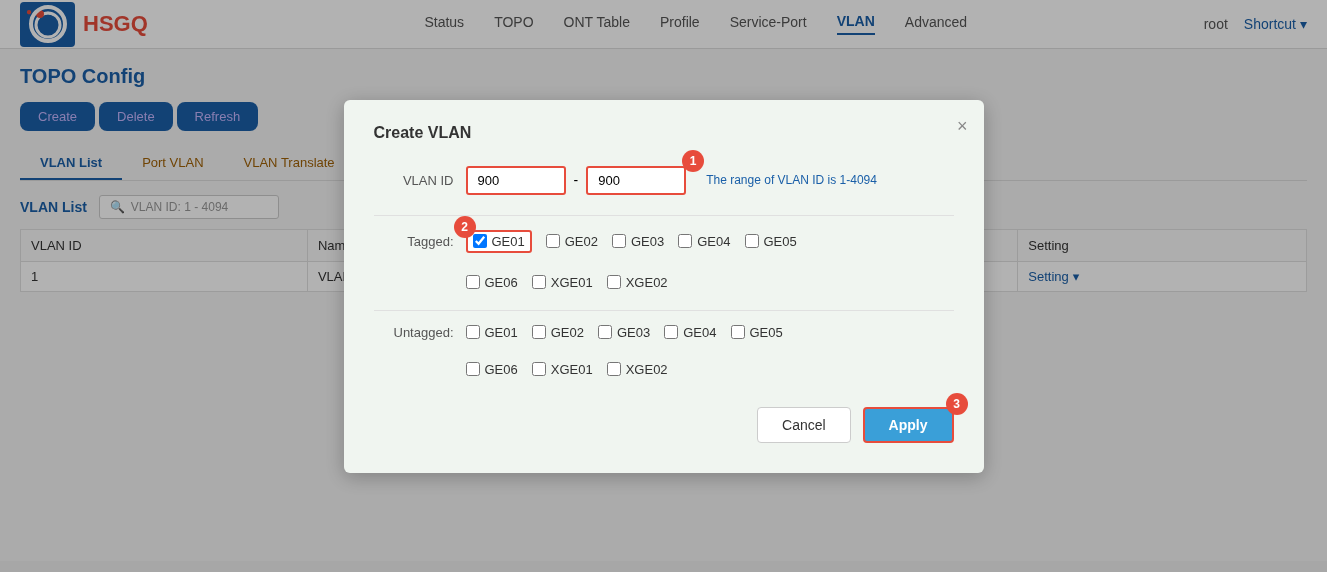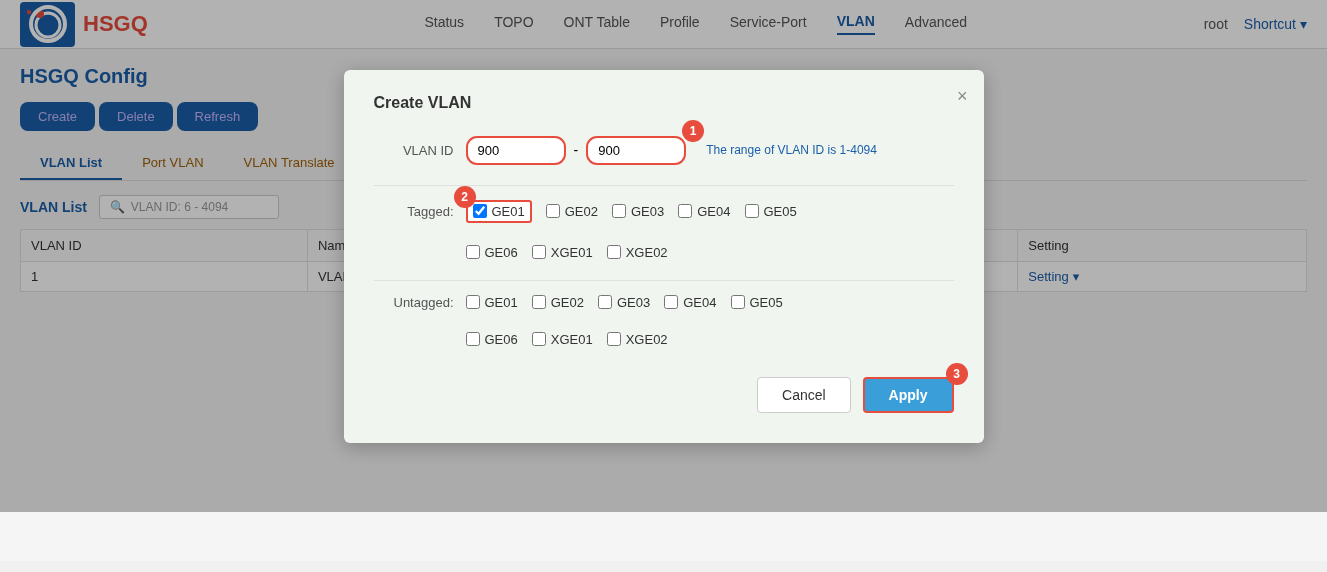--- a/index.html
+++ b/index.html
@@ -185,21 +185,21 @@
       cursor: pointer;
       display: flex;
       align-items: center;
       gap: 4px;
     }
 
     
     .overlay {
       position: fixed;
       top: 0; left: 0;
-      width: 1327px; height: 512px;
+      width: 1327px; height: 572px;
       background: rgba(0,0,0,0.3);
       z-index: 100;
       display: flex;
       align-items: center;
       justify-content: center;
     }
 
     
     .modal {
       background: #f0f5f0;
@@ -238,21 +238,21 @@
       font-size: 13px;
       flex-shrink: 0;
     }
     .vlan-id-group {
       display: flex;
       align-items: center;
       gap: 8px;
     }
     .vlan-input {
       border: 1px solid #ccc;
-      border-radius: 11px;
+      border-radius: 3px;
       padding: 5px 10px;
       width: 100px;
       font-size: 13px;
       background: #fff;
     }
     .vlan-input.highlighted {
       border: 2px solid #e74c3c;
     }
     .range-hint {
       color: #1a5fa8;
@@ -366,36 +366,36 @@
   <div class="nav-right">
     <span class="nav-root">root</span>
     <span class="nav-shortcut">
       <span>Shortcut</span>
       <span>▾</span>
     </span>
   </div>
 </div>
 
 <div class="page-content">
-  <div class="page-title">HSGQ Config</div>
+  <div class="page-title">TOPO Config</div>
   <div class="tab-bar">
     <button class="tab-btn active">Create</button>
     <button class="tab-btn">Delete</button>
     <button class="tab-btn">Refresh</button>
   </div>
   <div class="sub-tabs">
     <div class="sub-tab active">VLAN List</div>
     <div class="sub-tab">Port VLAN</div>
     <div class="sub-tab">VLAN Translate</div>
   </div>
   <div class="vlan-list-header">
     <span class="vlan-list-title">VLAN List</span>
     <div class="search-box">
       <span>🔍</span>
-      <span>VLAN ID: 6 - 4094</span>
+      <span>VLAN ID: 1 - 4094</span>
     </div>
   </div>
   <table class="data-table">
     <thead>
       <tr>
         <th>VLAN ID</th>
         <th>Name</th>
         <th>T</th>
         <th>Description</th>
         <th>Setting</th>

